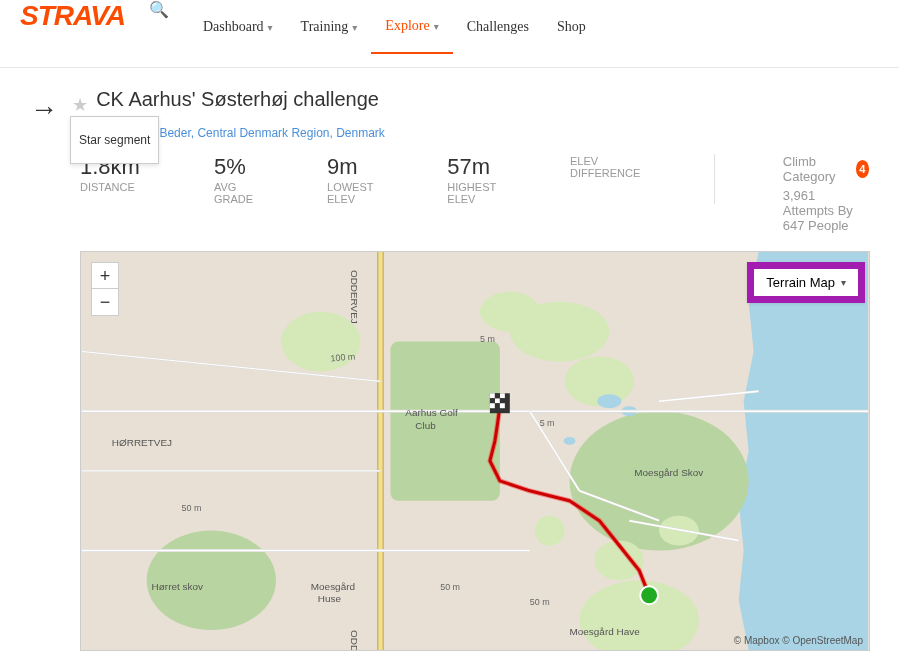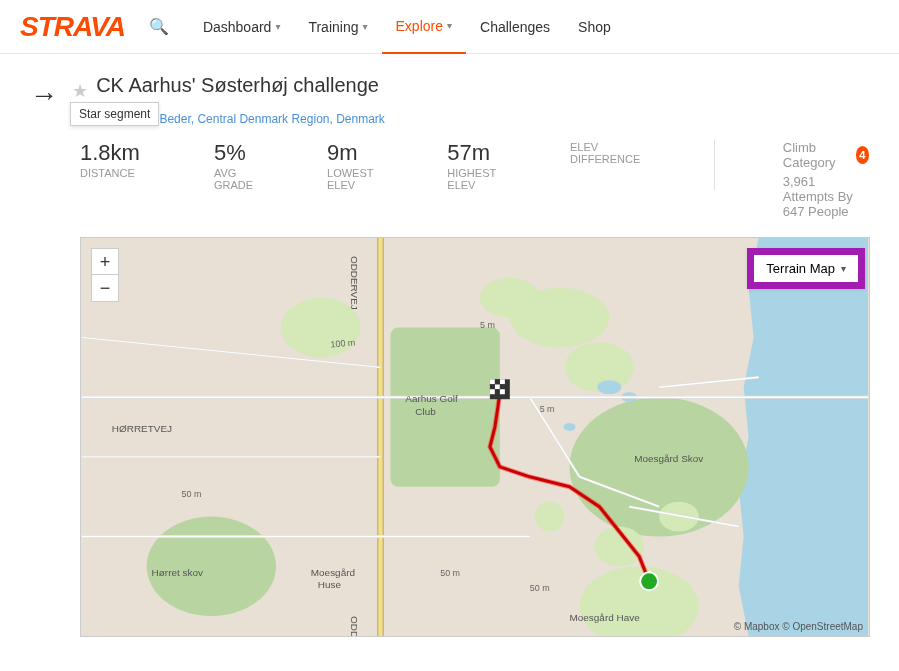--- a/index.html
+++ b/index.html
@@ -1,25 +1,25 @@
 <!DOCTYPE html>
 <html><head>
   <meta charset="utf-8">
   <style>
     * { margin: 0; padding: 0; box-sizing: border-box; }
     body { font-family: -apple-system, BlinkMacSystemFont, 'Segoe UI', Arial, sans-serif; background: #fff; color: #333; }
 
     
     .nav {
-      display: flex; align-items: center; padding: 0 20px; height: 54px;
+      display: flex; align-items: flex-start; padding: 0 20px; height: 68px;
       border-bottom: 1px solid #e8e8e8; background: #fff;
     }
     .nav-logo { font-size: 28px; font-weight: 900; color: #fc4c02; letter-spacing: -1px; margin-right: 24px; font-style: italic; }
     .nav-search-icon { font-size: 16px; color: #888; margin-right: 20px; cursor: pointer; }
-    .nav-items { display: flex; gap: 0; }
+    .nav-items { display: flex; gap: 0; font-family: Liberation Serif, serif; }
     .nav-item {
       padding: 0 14px; height: 54px; display: flex; align-items: center;
       font-size: 14px; color: #333; cursor: pointer; position: relative;
       font-weight: 500;
     }
     .nav-item.active { color: #fc4c02; border-bottom: 2px solid #fc4c02; }
     .nav-item .arrow { font-size: 10px; margin-left: 4px; color: #888; }
 
     
     .page { padding: 20px 30px; max-width: 899px; }
@@ -28,21 +28,21 @@
     .title-row { display: flex; align-items: flex-start; margin-bottom: 4px; }
     .arrow-icon { font-size: 28px; color: #333; margin-right: 14px; margin-top: 2px; }
     .star-icon { font-size: 18px; color: #ccc; margin-right: 8px; margin-top: 6px; cursor: pointer; }
     .segment-title { font-size: 20px; font-weight: 400; color: #333; }
 
     
     .star-wrapper { position: relative; display: inline-flex; align-items: flex-start; }
     .star-tooltip {
       position: absolute; top: 28px; left: -2px;
       background: #fff; border: 1px solid #ccc;
-      padding: 4px 8px; font-size: 12px; color: #333;
+      padding: 16px 8px; font-size: 12px; color: #333;
       white-space: nowrap; z-index: 10; box-shadow: 0 2px 4px rgba(0,0,0,0.1);
     }
 
     
     .breadcrumb { font-size: 12px; color: #777; margin-left: 50px; margin-bottom: 14px; }
     .breadcrumb a { color: #4a90d9; text-decoration: none; }
 
     
     .stats-row { display: flex; align-items: flex-start; margin-left: 50px; margin-bottom: 18px; gap: 38px; }
     .stat { margin-right: 36px; }

